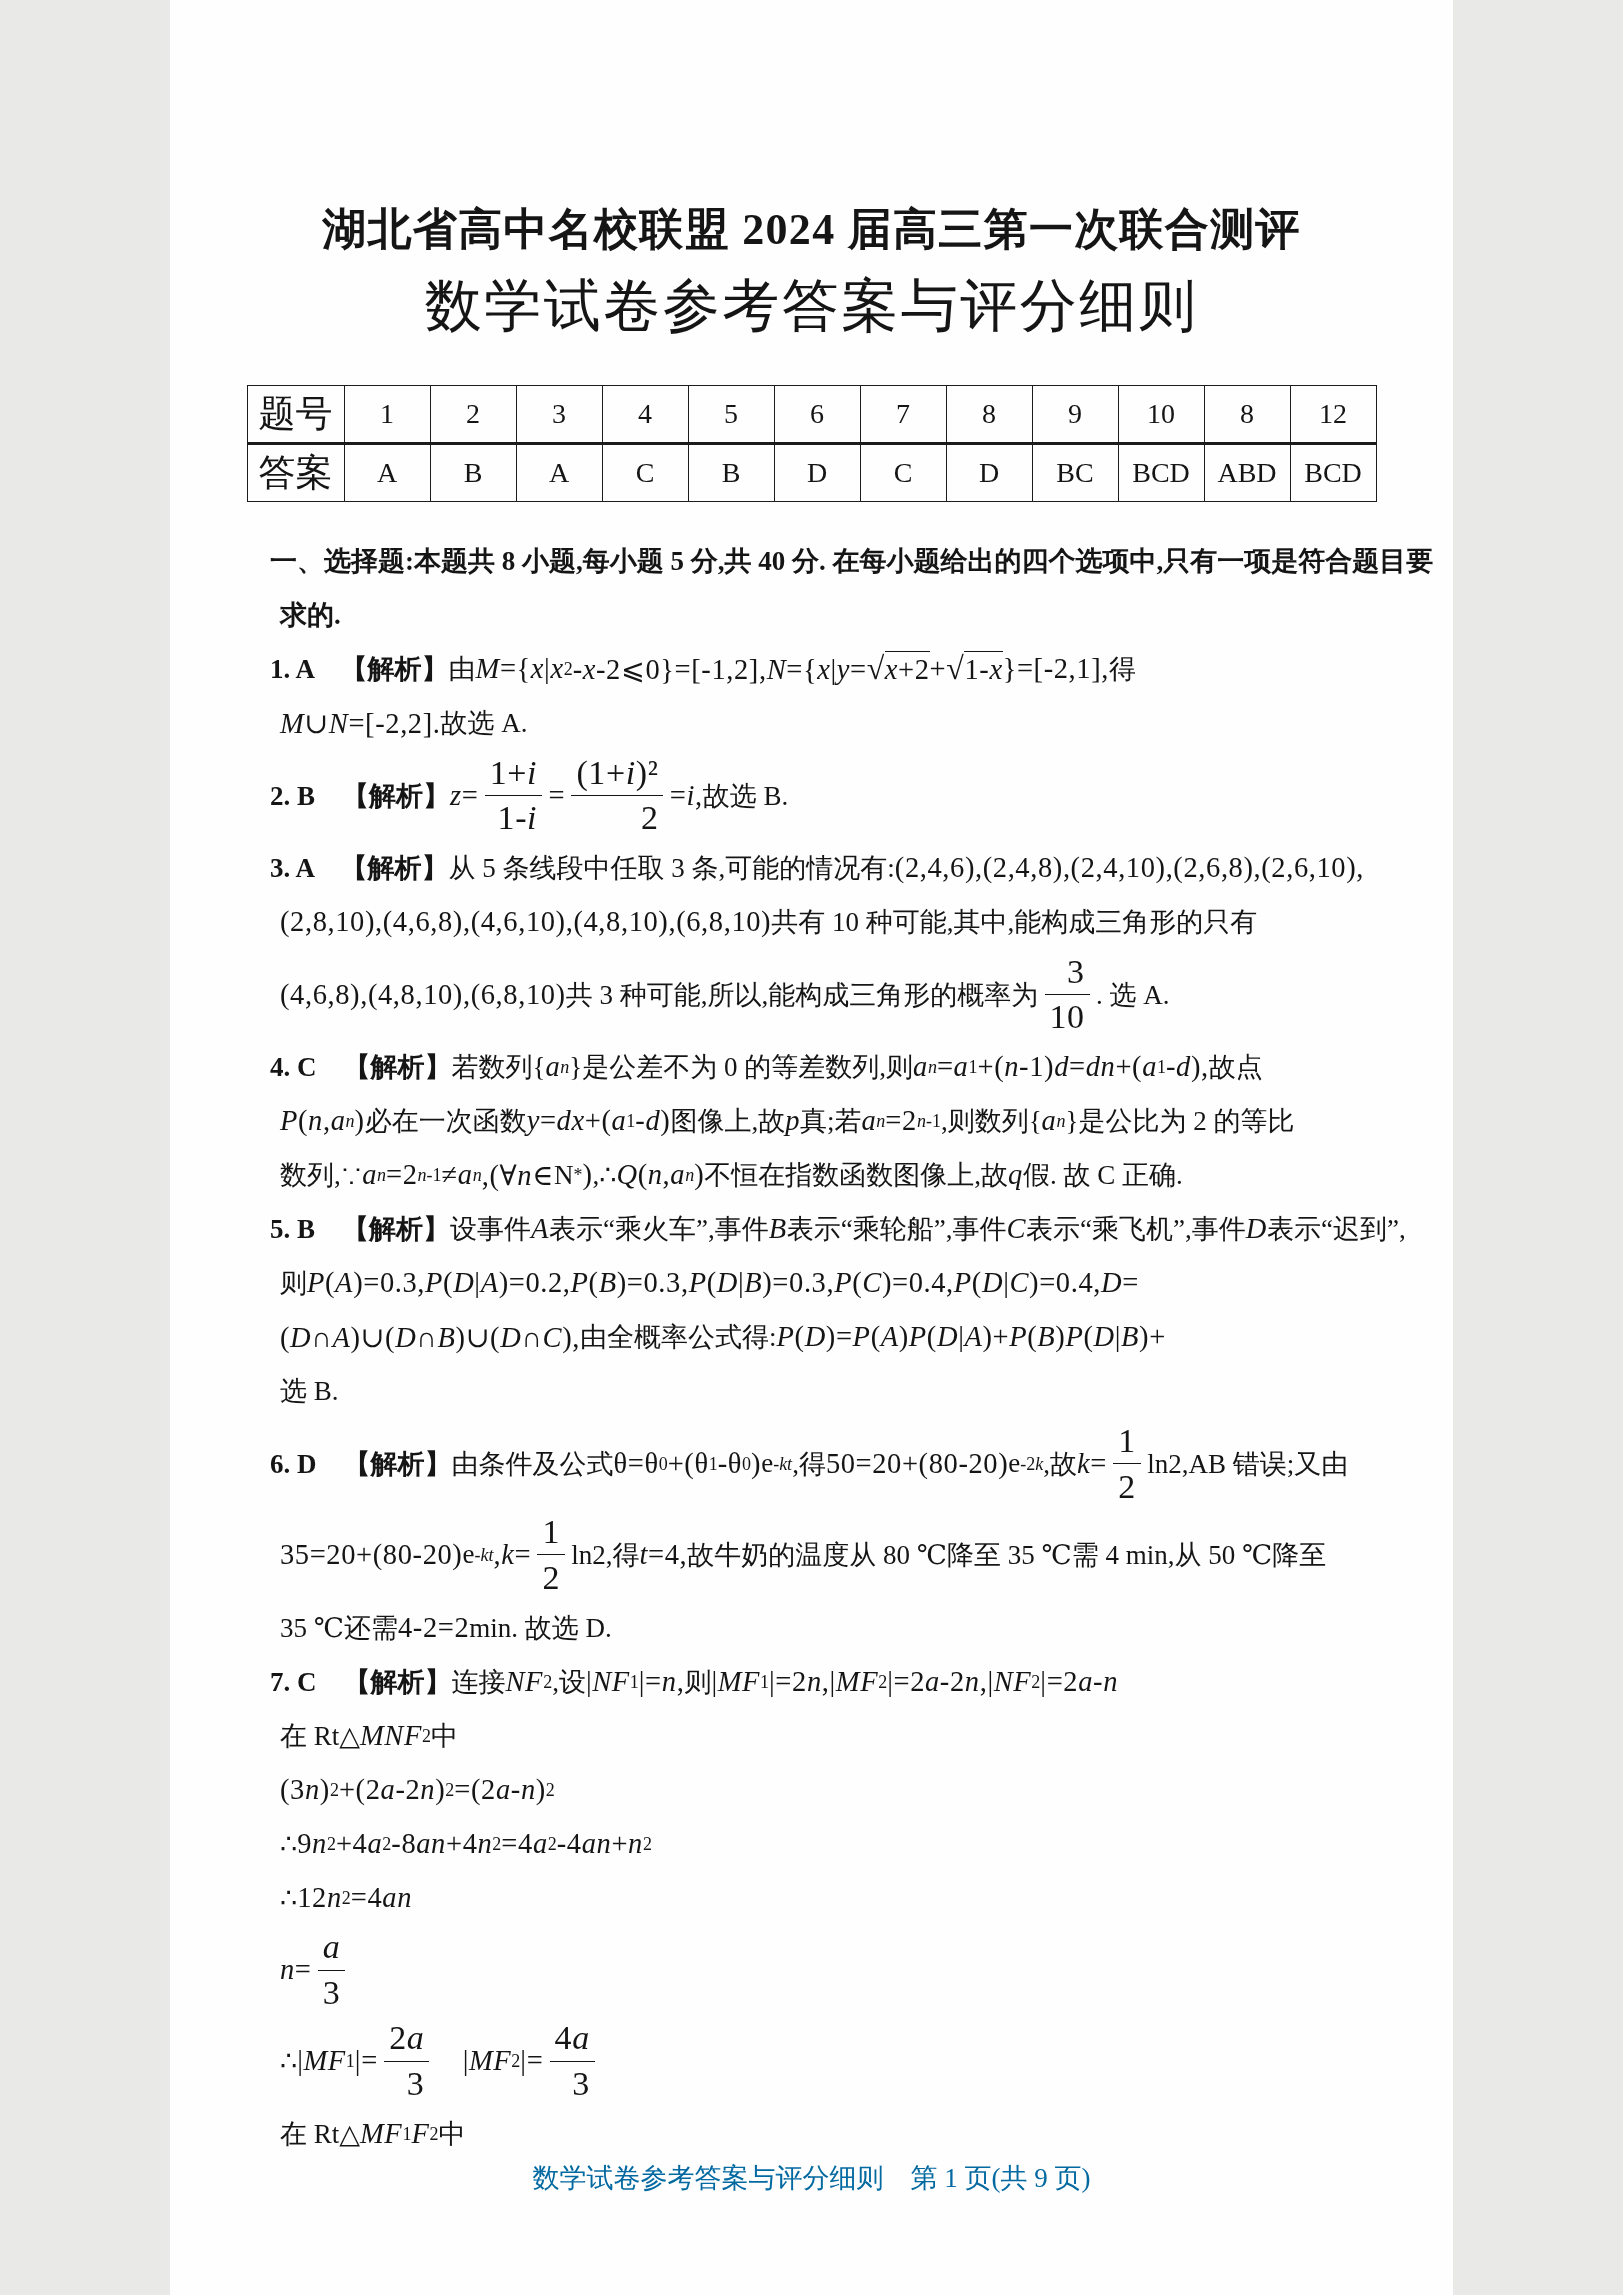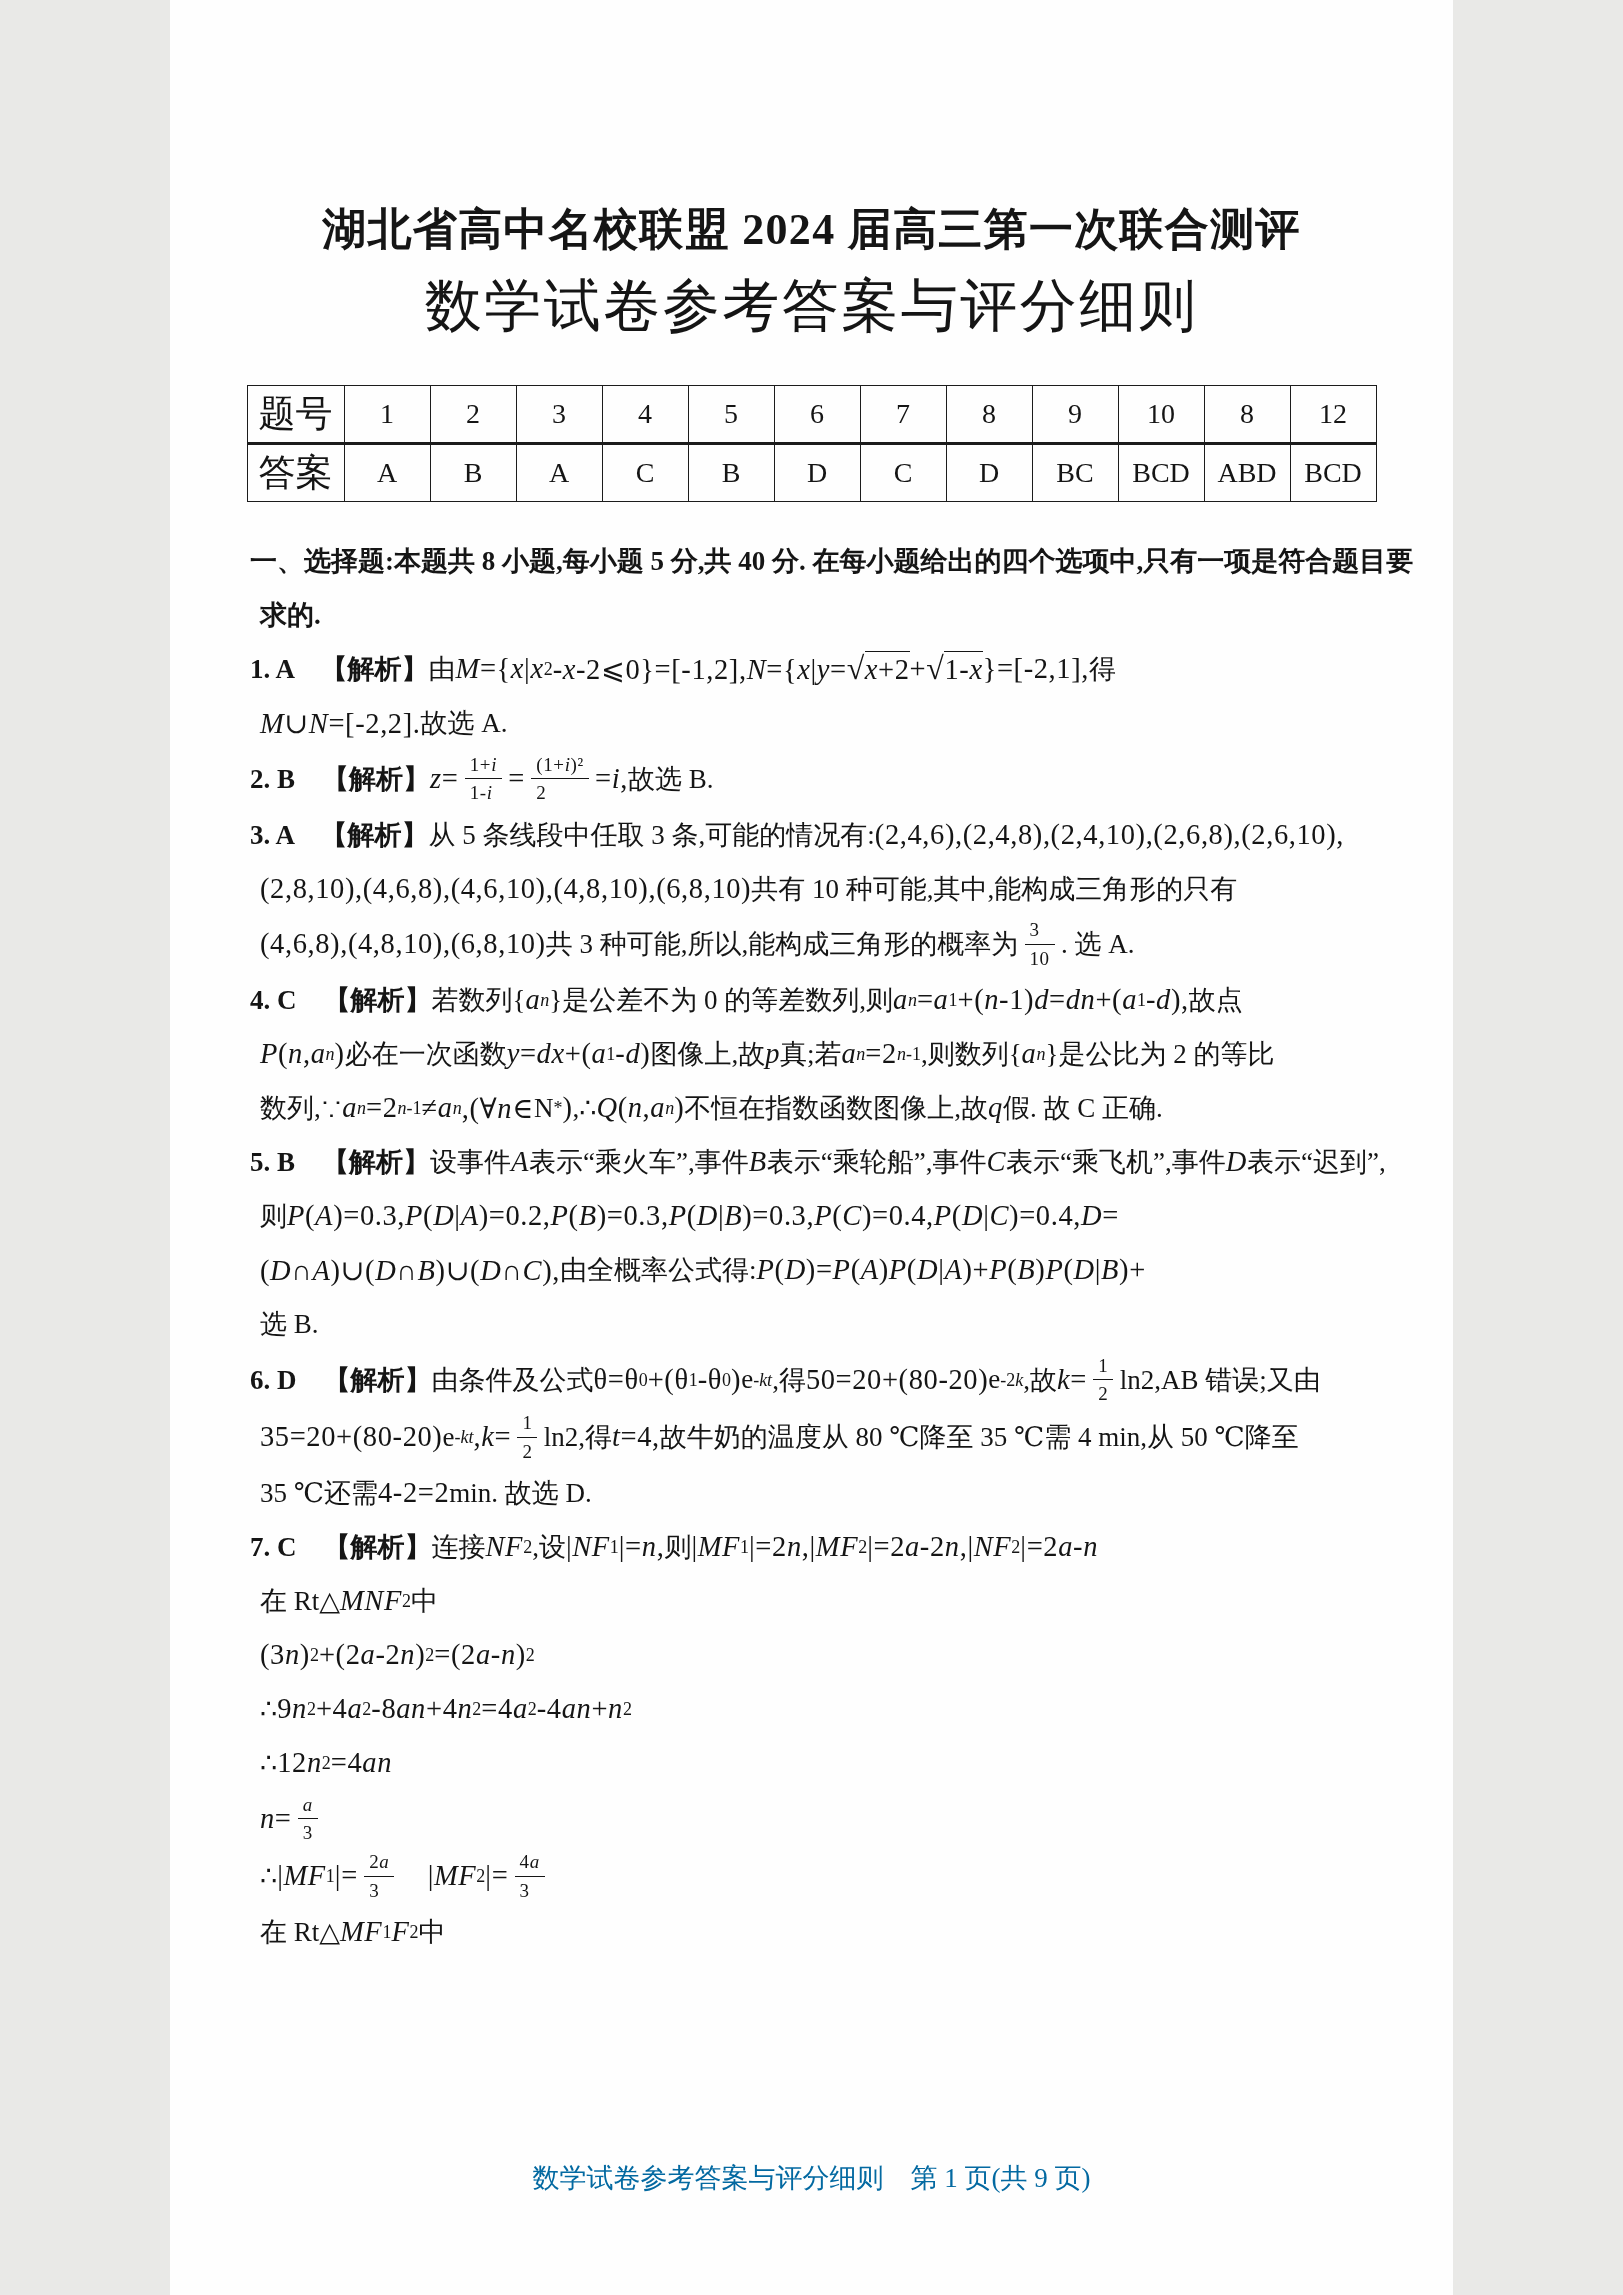--- a/index.html
+++ b/index.html
@@ -26,41 +26,41 @@
     width:85px;height:56px;
     text-align:center;vertical-align:middle;
     font-size:28px;
     padding:0;
   }
   table.ans tr:first-child td{border-bottom:3.8px solid #1c1c1c;}
   table.ans td.lab{width:96px;font-size:37px;}
 
   .body{
     margin-top:32px;
-    padding-left:80px;
+    padding-left:100px;
     padding-right:133px;
   }
   .ln{
     display:flex;align-items:center;
     min-height:54px;
     white-space:nowrap;
     font-size:27px;
   }
   .ln.ind{margin-left:10px;}
   .b{font-weight:bold;}
   .c{}
   .m,.m i{font-family:"Liberation Serif","DejaVu Serif","DejaVu Sans",serif;}
   .m{font-size:28.5px;letter-spacing:0.6px;}
   sup.m,sub.m{font-size:18px;letter-spacing:0;}
   sup.m{vertical-align:super;line-height:0;}
   sub.m{vertical-align:sub;line-height:0;}
   .frac{
     display:inline-block;vertical-align:middle;
-    text-align:left;margin:3.8px 6.3px;line-height:1.12;
-    font-size:19px;
+    text-align:right;margin:3.8px 6.3px;line-height:1.12;
+    font-size:34px;
   }
   .frac .num{display:block;padding:0 5px 3.2px 5px;}
   .frac .den{display:block;border-top:1.9px solid #151515;padding:3.2px 5px 0 5px;}
   .sqrt{white-space:nowrap;}
   .sqrt .rad{font-size:1.12em;}
   .sqrt .vinc{border-top:1.9px solid #151515;padding-top:1.9px;margin-top:48px;}
   .footer{
     position:absolute;left:0;top:2160px;width:100%;
     text-align:center;font-size:27px;color:#0369a1;
   }

